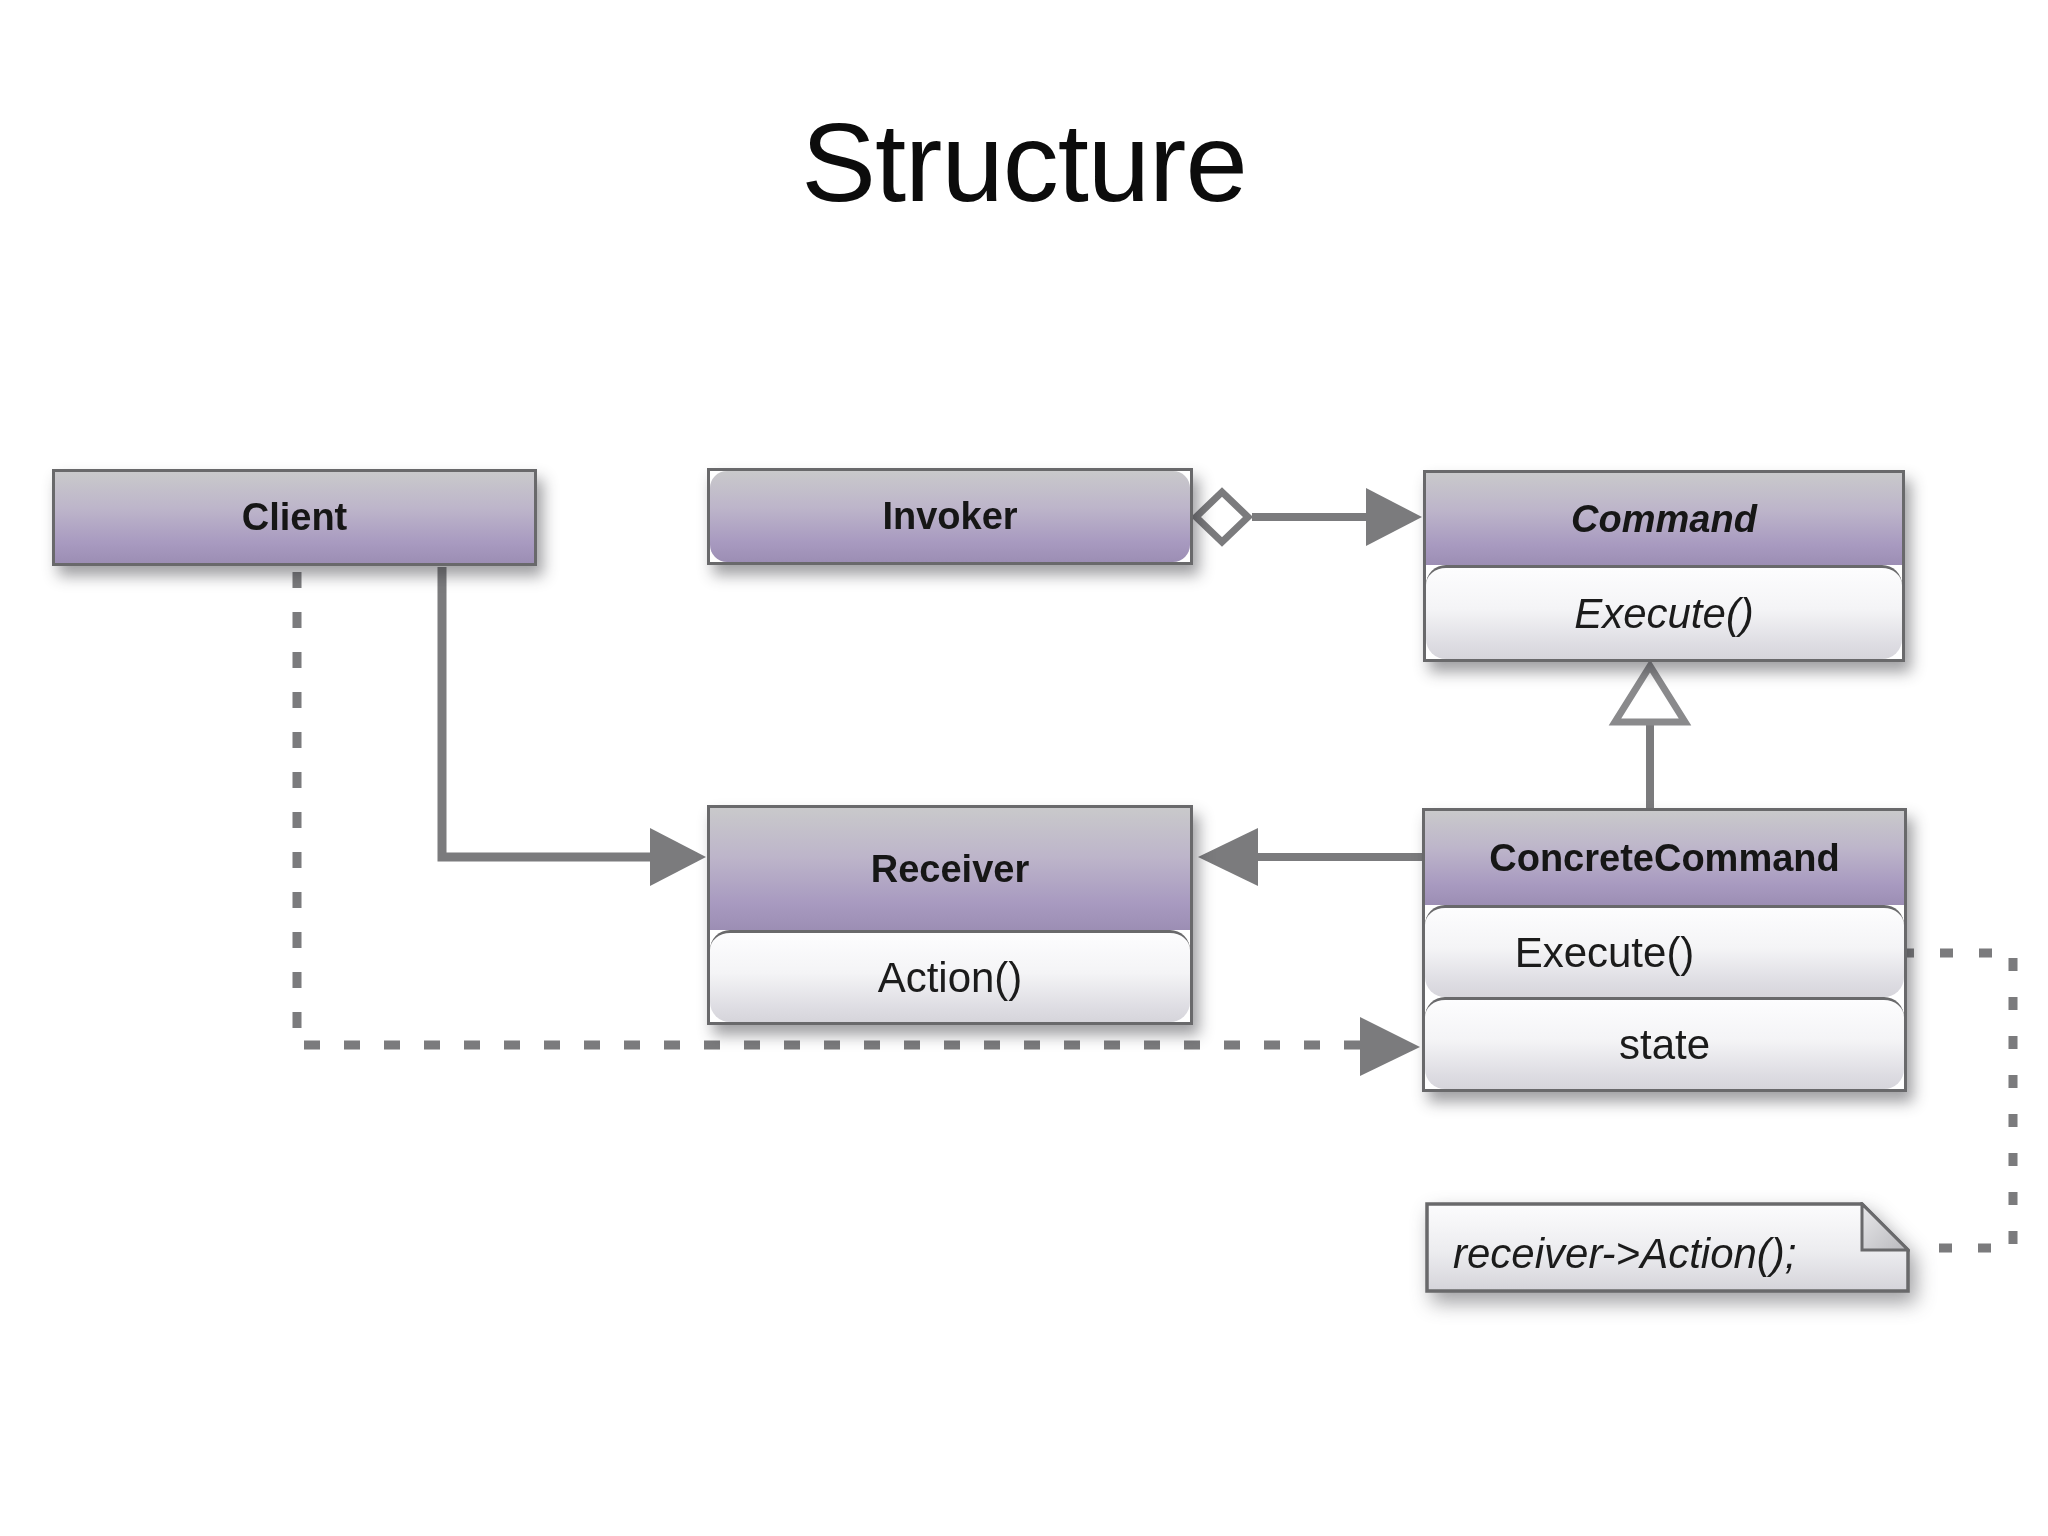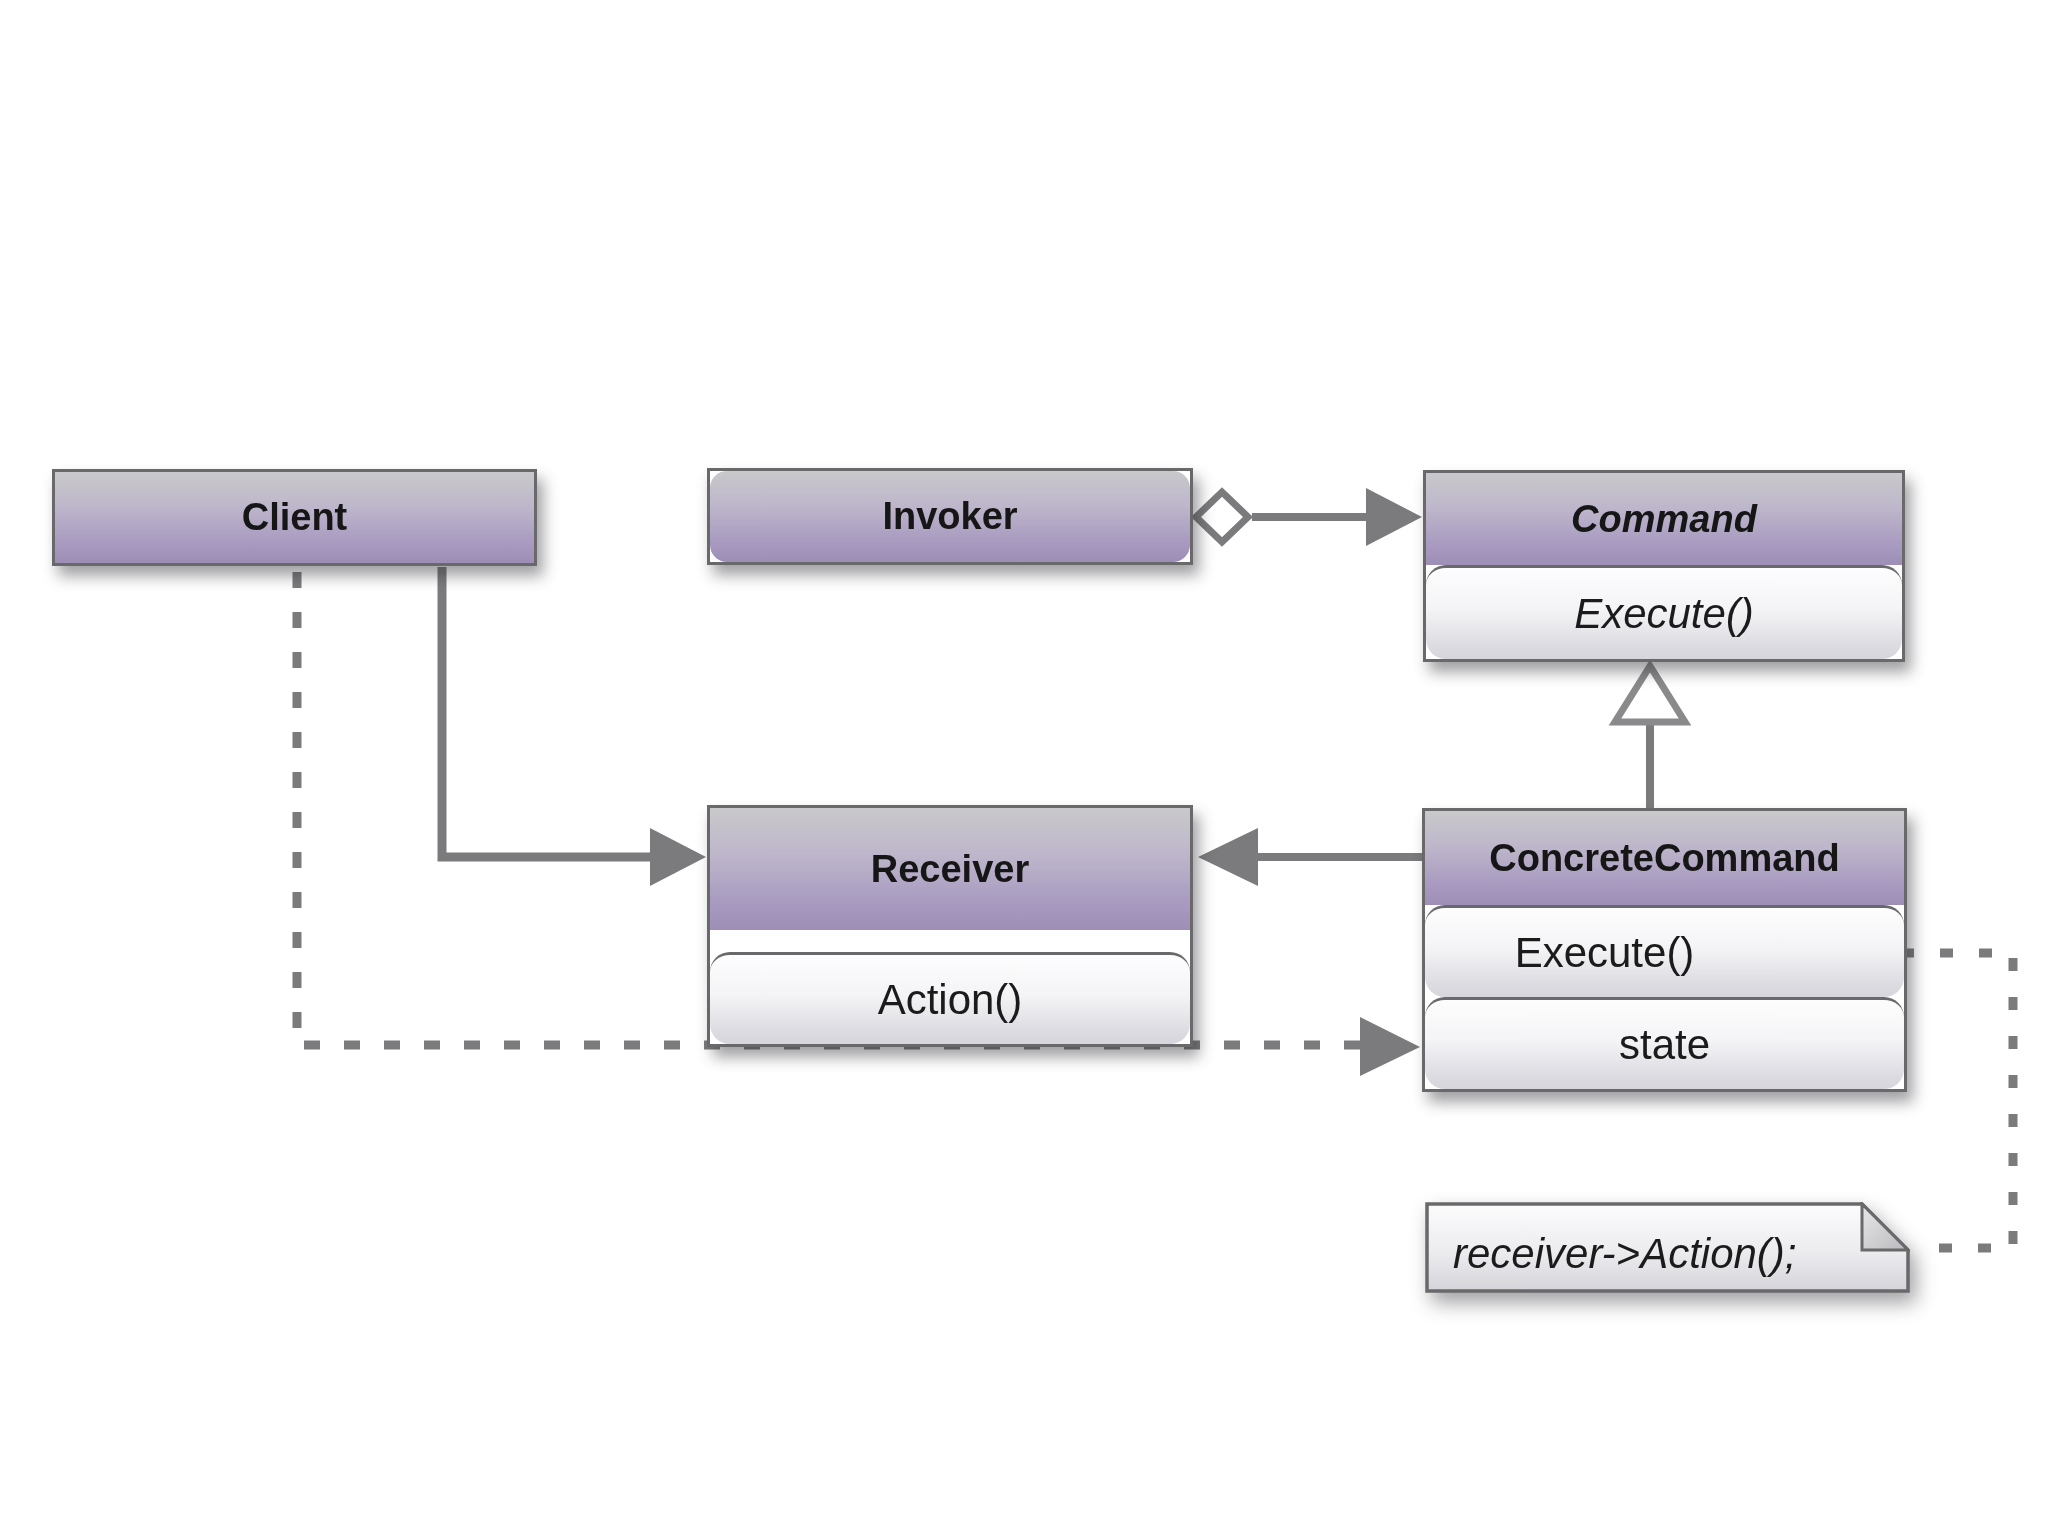--- a/index.html
+++ b/index.html
@@ -57,21 +57,21 @@
   
   .box-client   { left: 52px;  top: 469px; width: 485px; }
   .box-client .uml-header { height: 91px; }
   .box-invoker  { left: 707px; top: 468px; width: 486px; }
   .box-invoker .uml-header { height: 91px; border-radius: 17px; }
   .box-command  { left: 1423px; top: 470px; width: 482px; }
   .box-command .uml-header { height: 92px; }
   .box-command .uml-section { height: 94px; }
   .box-receiver { left: 707px; top: 805px; width: 486px; }
   .box-receiver .uml-header { height: 122px; }
-  .box-receiver .uml-section { height: 92px; margin-top: 22px; }
+  .box-receiver .uml-section { height: 92px; }
   .box-concrete { left: 1422px; top: 808px; width: 485px; text-align: center; }
   .box-concrete .uml-header { height: 94px; }
   .box-concrete .uml-section { height: 92px; }
 
   .note-box {
     position: absolute;
     z-index: 2;
     left: 1425px; top: 1202px;
     width: 485px; height: 91px;
     filter: drop-shadow(6px 10px 10px rgba(45,45,50,0.45));
@@ -82,20 +82,21 @@
     left: 28px; top: 0; height: 103px; width: 400px;
     display: flex; align-items: center;
     font-size: 42px; font-style: italic; color: #1b1b1b;
   }
 </style>
 </head>
 <body>
 
 <div class="canvas">
 
+  <div class="slide-title">Structure</div>
 
   <svg class="connectors" width="2048" height="1536" viewBox="0 0 2048 1536">
      Command : aggregation --&gt;
     <g>
       <polygon points="1196,517 1222,492 1248,517 1222,542" fill="#ffffff" stroke="#7b7b7d" stroke-width="7"></polygon>
       <line x1="1252" y1="517" x2="1368" y2="517" stroke="#7b7b7d" stroke-width="8"></line>
       <polygon points="1366,488 1366,546 1422,517" fill="#7b7b7d"></polygon>
     </g>
 
     

